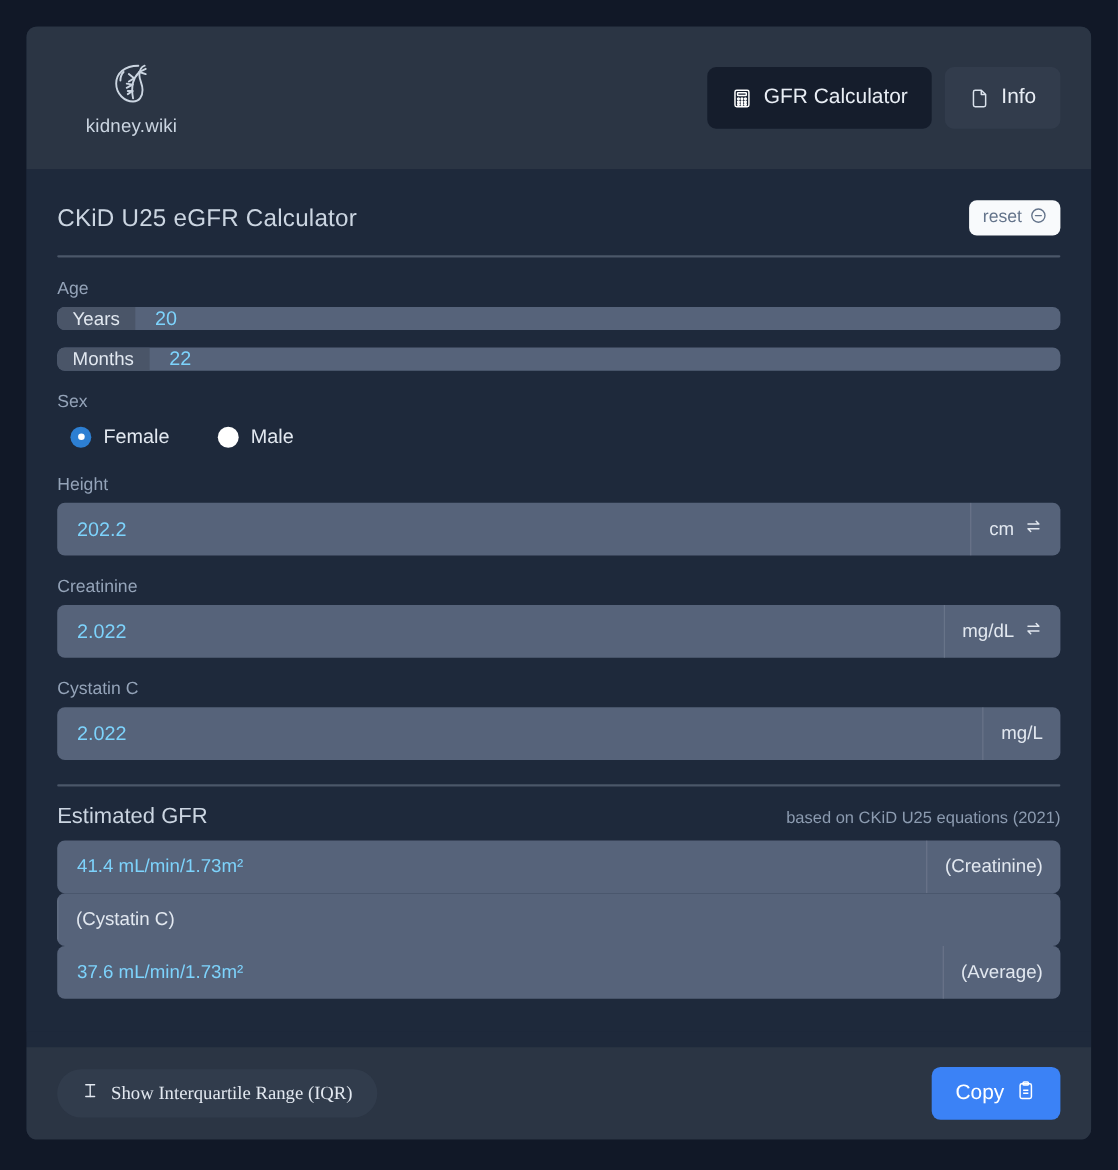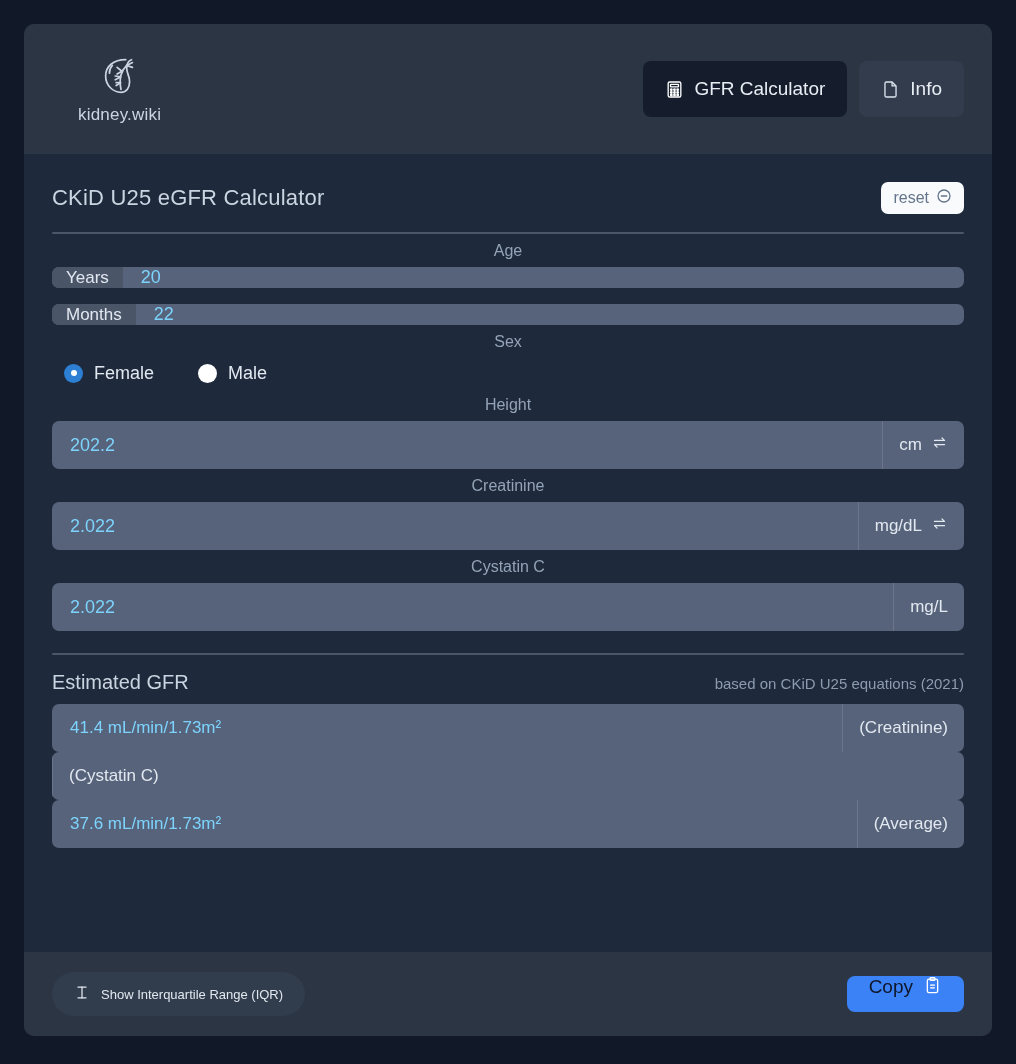--- a/index.html
+++ b/index.html
@@ -104,23 +104,22 @@
   .divider {
     height: 2px;
     background: #4b5769;
     border-radius: 2px;
     margin-top: 14px;
   }
 
   .field-label {
     font-size: 16px;
     color: #94a3b8;
-    margin-top: 8px;
+    margin-top: 20px;
     margin-bottom: 7px;
-    text-align: center;
   }
 
   
   .row { display: flex; gap: 16px; flex-direction: column; }
   .row > .input-shell { flex: 1; }
 
   .input-shell {
     display: flex;
     align-items: stretch;
     height: 48px;
@@ -218,33 +217,33 @@
   .iqr-btn {
     display: flex;
     align-items: center;
     gap: 11px;
     background: #38435485;
     color: #e2e8f0;
     border: none;
     border-radius: 999px;
     height: 44px;
     padding: 0 22px;
-    font-size: 13px;
-    font-family: Liberation Sans, sans-serif;
+    font-size: 17px;
+    font-family: Liberation Serif, serif;
     cursor: pointer;
   }
   .copy-btn {
     display: flex;
-    align-items: flex-start;
+    align-items: center;
     gap: 10px;
     background: #3b82f6;
-    color: #0f172a;
+    color: #ffffff;
     border: none;
     border-radius: 8px;
-    height: 36px;
+    height: 48px;
     padding: 0 22px;
     font-size: 19px;
     font-family: inherit;
     cursor: pointer;
   }
 </style>
 </head>
 <body>
 
 <div class="app-window">

